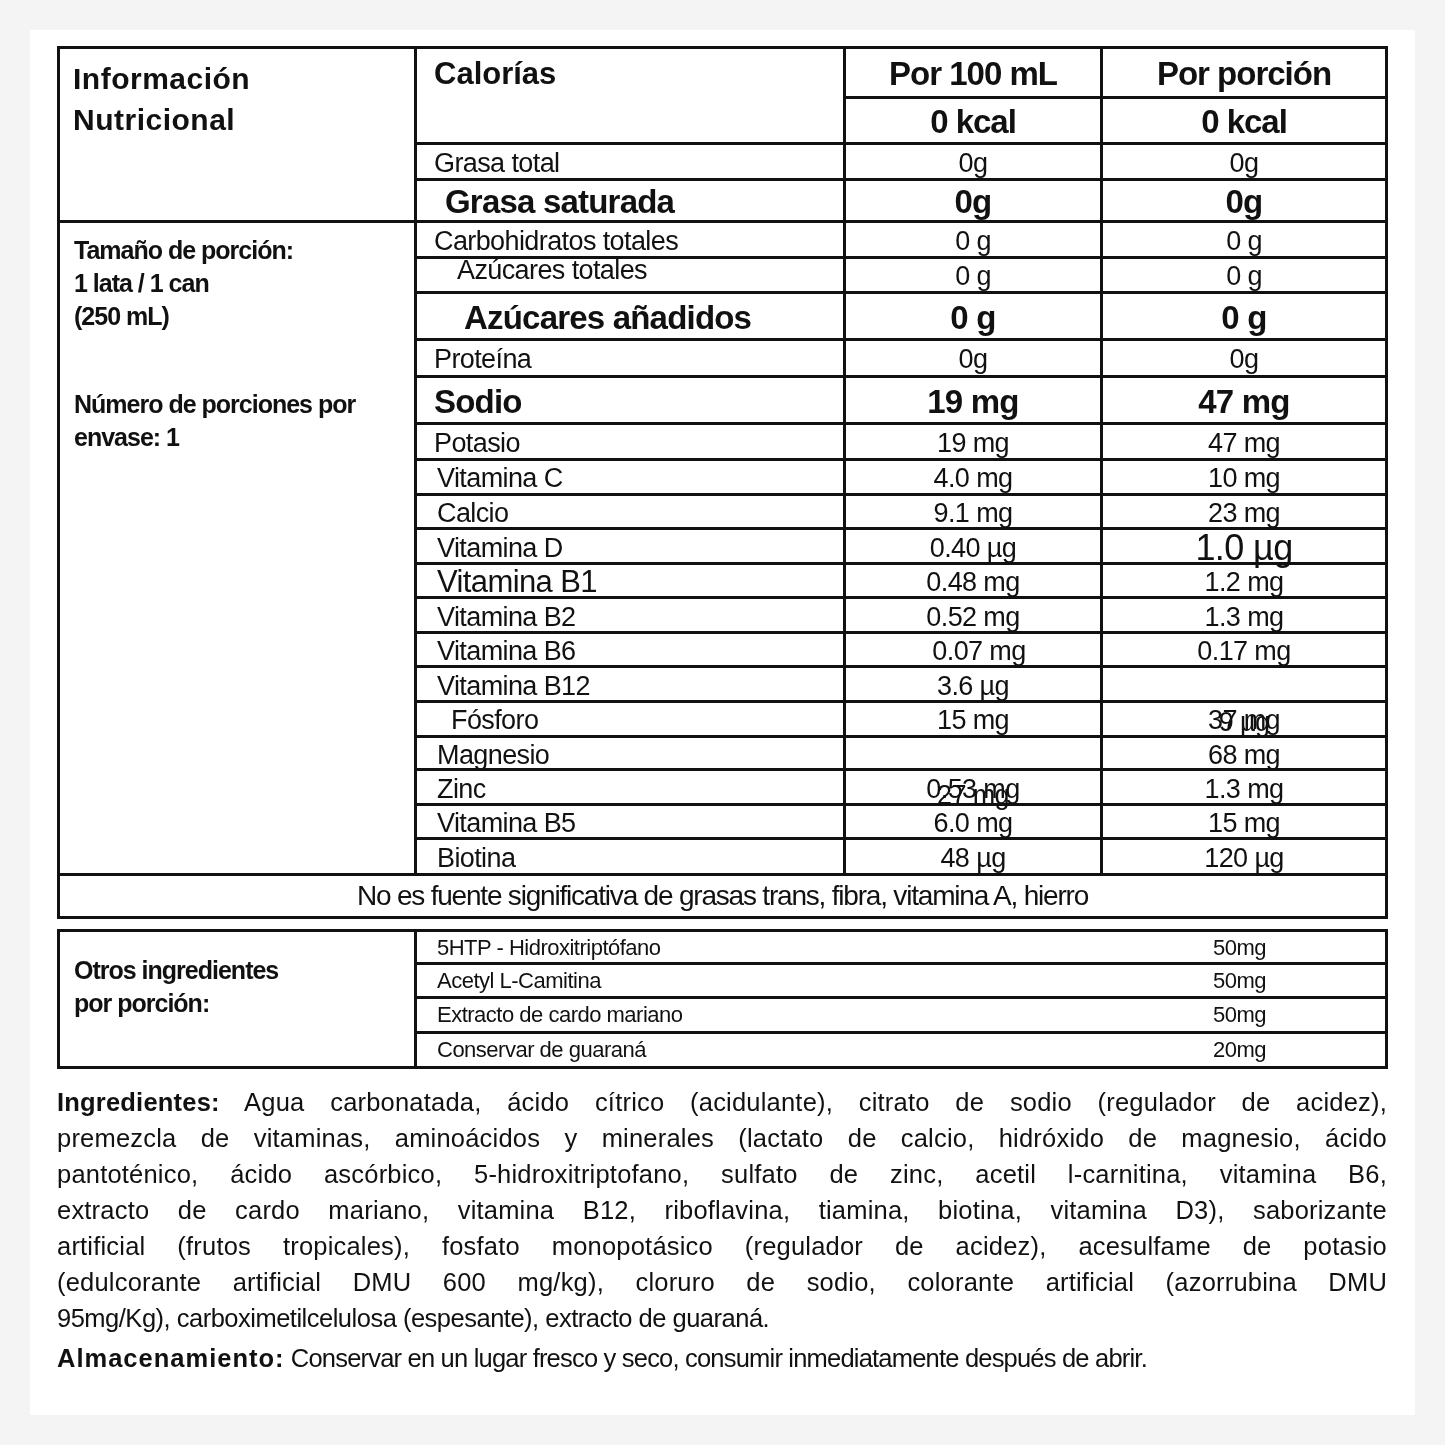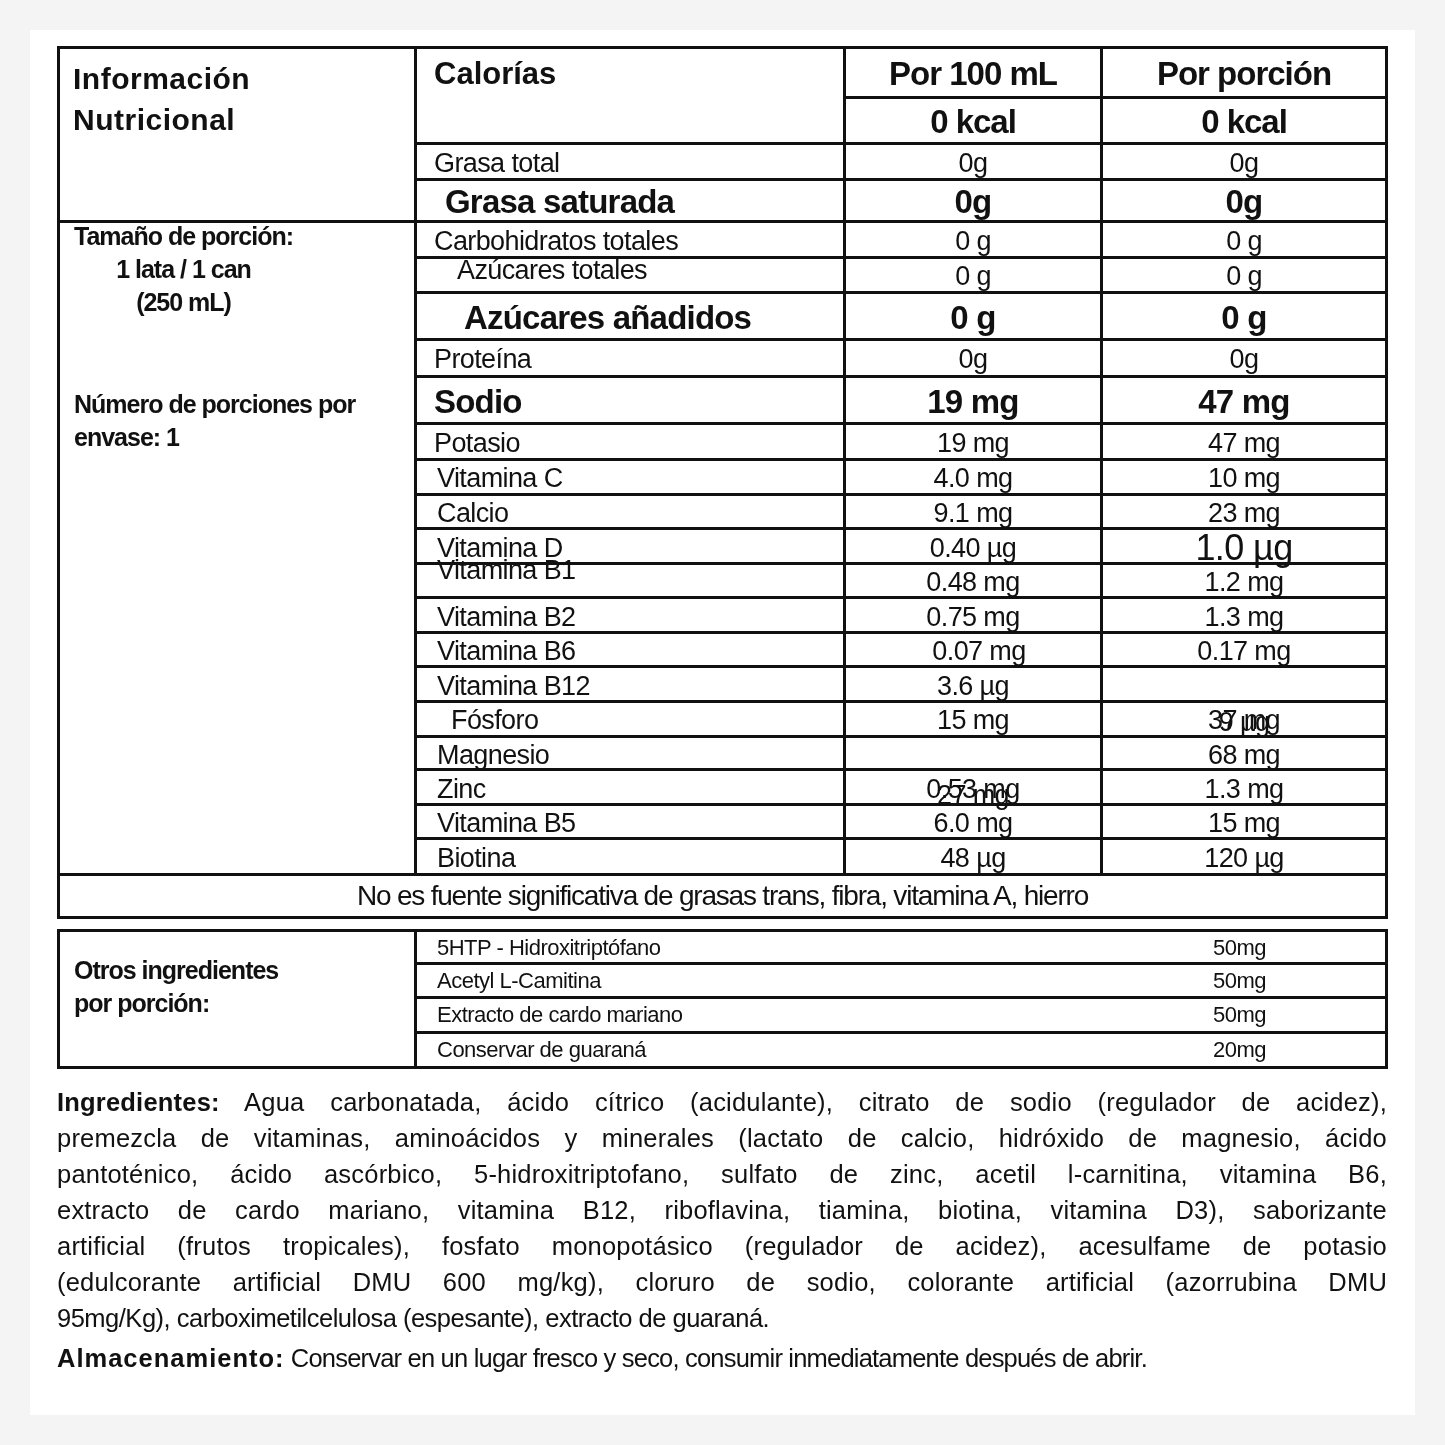--- a/index.html
+++ b/index.html
@@ -52,21 +52,21 @@
       <div class="line-h" style="left: 414px; top: 735px; width: 974px;"></div>
       <div class="line-h" style="left: 414px; top: 768px; width: 974px;"></div>
       <div class="line-h" style="left: 414px; top: 803px; width: 974px;"></div>
       <div class="line-h" style="left: 414px; top: 837px; width: 974px;"></div>
     </div>
 
   <div class="left-text" style="left:73px;top:58px;font-size:30px;line-height:41px;letter-spacing:0.5px;">
     <div>Información</div>
     <div>Nutricional</div>
   </div>
-  <div class="left-text" style="left:74px;top:220px;text-align:center;">
+  <div class="left-text" style="left:74px;top:234px;">
     <div>Tamaño de porción:</div>
     <div>1 lata / 1 can</div>
     <div>(250 mL)</div>
   </div>
   <div class="left-text" style="left:74px;top:388px;">
     <div>Número de porciones por</div>
     <div>envase: 1</div>
   </div>
 
   <div class="cell bold" style="left:434px;top:52px;height:44px;font-size:31px;letter-spacing:0;">Calorías</div>
@@ -125,27 +125,27 @@
         <div class="cell" style="left: 437px; top: 496px; height: 34px; font-size: 27px;">Calcio</div>
         <div class="cell center" style="left: 846px; top: 496px; height: 34px; width: 254px; font-size: 27px;">9.1 mg</div>
         <div class="cell center" style="left: 1103px; top: 496px; height: 34px; width: 282px; font-size: 27px;">23 mg</div>
       </div>
       <div>
         <div class="cell" style="left: 437px; top: 531px; height: 34px; font-size: 27px;">Vitamina D</div>
         <div class="cell center" style="left: 846px; top: 531px; height: 34px; width: 254px; font-size: 27px;">0.40 µg</div>
         <div class="cell center" style="left: 1103px; top: 531px; height: 34px; width: 282px; font-size: 36px;">1.0 µg</div>
       </div>
       <div>
-        <div class="cell" style="left: 437px; top: 553px; height: 34px; font-size: 27px;">Vitamina B1</div>
+        <div class="cell" style="left: 437px; top: 565px; height: 34px; font-size: 31px;">Vitamina B1</div>
         <div class="cell center" style="left: 846px; top: 565px; height: 34px; width: 254px; font-size: 27px;">0.48 mg</div>
         <div class="cell center" style="left: 1103px; top: 565px; height: 34px; width: 282px; font-size: 27px;">1.2 mg</div>
       </div>
       <div>
         <div class="cell" style="left: 437px; top: 600px; height: 34px; font-size: 27px;">Vitamina B2</div>
-        <div class="cell center" style="left: 846px; top: 600px; height: 34px; width: 254px; font-size: 27px;">0.75 mg</div>
+        <div class="cell center" style="left: 846px; top: 600px; height: 34px; width: 254px; font-size: 27px;">0.52 mg</div>
         <div class="cell center" style="left: 1103px; top: 600px; height: 34px; width: 282px; font-size: 27px;">1.3 mg</div>
       </div>
       <div>
         <div class="cell" style="left: 437px; top: 634px; height: 34px; font-size: 27px;">Vitamina B6</div>
         <div class="cell center" style="left: 846px; top: 634px; height: 34px; width: 254px; font-size: 27px; padding-left: 12px;">0.07 mg</div>
         <div class="cell center" style="left: 1103px; top: 634px; height: 34px; width: 282px; font-size: 27px;">0.17 mg</div>
       </div>
       <div>
         <div class="cell" style="left: 437px; top: 669px; height: 34px; font-size: 27px;">Vitamina B12</div>
         <div class="cell center" style="left: 846px; top: 669px; height: 34px; width: 254px; font-size: 27px;">3.6 µg</div>

